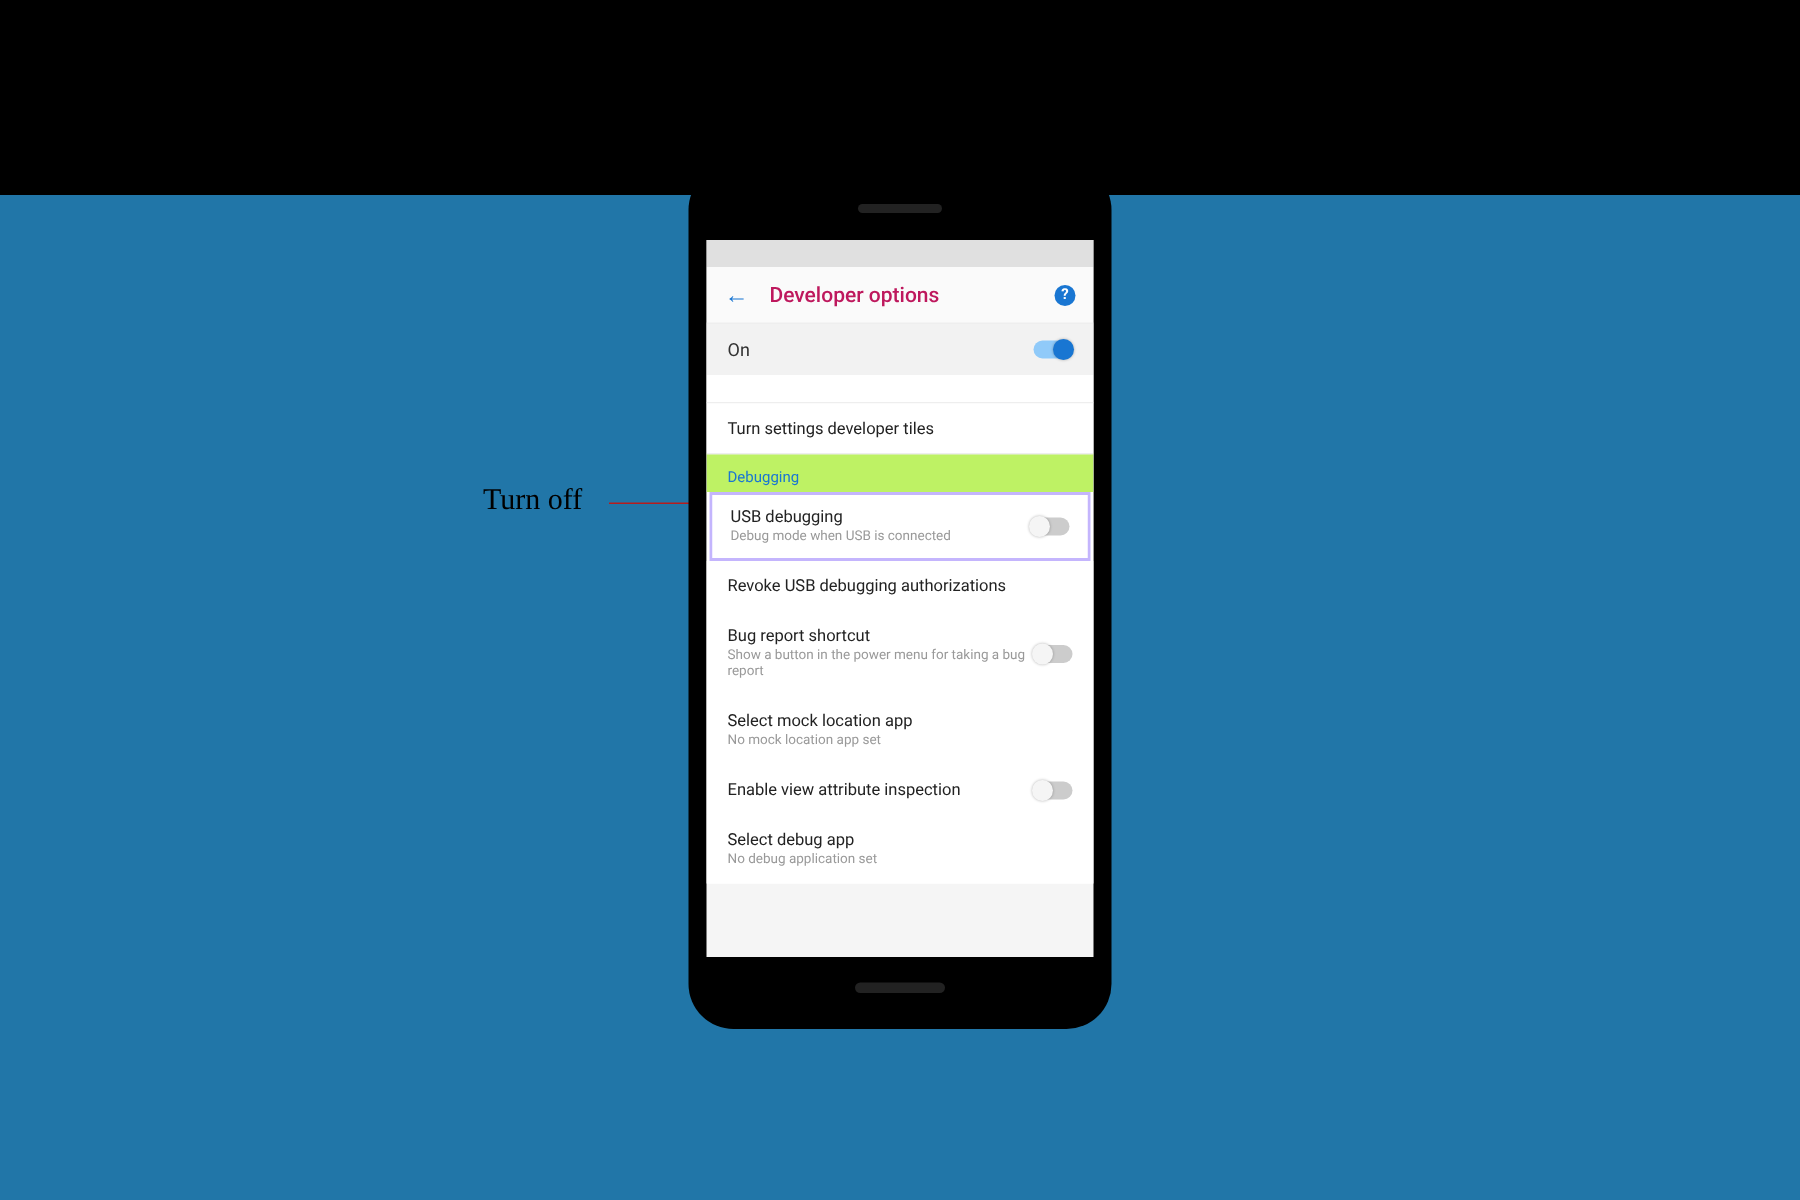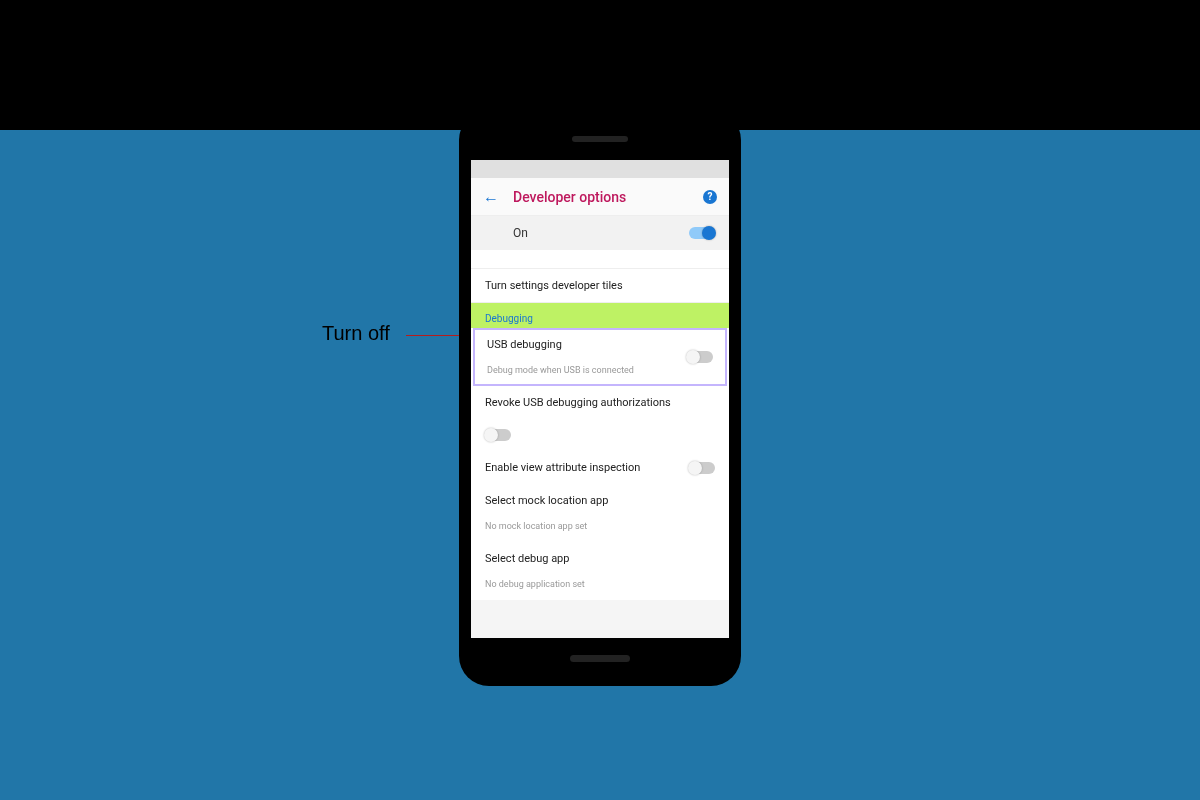--- a/index.html
+++ b/index.html
@@ -87,39 +87,38 @@
   .master-row {
     display: flex;
     align-items: center;
     padding: 10px 14px;
     background: #f2f2f2;
   }
   .master-row .label {
     font-size: 12px;
     color: #333;
     flex: 1;
-    margin-left: 28px;
   }
   .cutoff-row {
     padding: 0 14px 8px 14px;
     font-size: 9px;
     color: #999;
     border-bottom: 1px solid #eee;
     background:#fff;
     line-height: 10px;
   }
   .row {
     padding: 10px 14px;
     background: #fff;
     display: flex;
     align-items: center;
   }
   .row .text { flex: 1; }
   .row .title { font-size: 11px; color: #222; }
-  .row .sub { font-size: 9px; color: #999; margin-top: 14px; line-height: 11px; }
+  .row .sub { font-size: 9px; color: #999; margin-top: 2px; line-height: 11px; }
   .section-header {
     padding: 10px 14px 4px 14px;
     font-size: 10px;
     color: #1976d2;
     background: #bef264;
     border-top: 1px solid #eee;
   }
   
   
   .toggle {
@@ -148,21 +147,21 @@
     margin: 0 2px;
   }
   
   
   .annotation {
     position: absolute;
     left: 322px;
     top: 322px;
     font-size: 20px;
     color: #000;
-    font-family: Liberation Sans, sans-serif;
+    font-family: Liberation Serif, serif;
   }
   .annotation-line {
     position: absolute;
     left: 406px;
     top: 335px;
     width: 70px;
     height: 1px;
     background: #b71c1c;
   }
 </style>
@@ -219,39 +218,43 @@
           </div>
         </div>
 
         <div class="row">
           <div class="text">
             <div class="title">Revoke USB debugging authorizations</div>
           </div>
         </div>
 
         <div class="row">
+          <div class="text">
+            <div class="title">Bug report shortcut</div>
+            <div class="sub">Show a button in the power menu for taking a bug report</div>
+          </div>
           <span class="toggle off">
               <span class="knob"></span>
             </span>
         </div>
 
         <div class="row">
           <div class="text">
+            <div class="title">Select mock location app</div>
+            <div class="sub">No mock location app set</div>
+          </div>
+        </div>
+
+        <div class="row">
+          <div class="text">
             <div class="title">Enable view attribute inspection</div>
           </div>
           <span class="toggle off">
               <span class="knob"></span>
             </span>
-        </div>
-
-        <div class="row">
-          <div class="text">
-            <div class="title">Select mock location app</div>
-            <div class="sub">No mock location app set</div>
-          </div>
         </div>
 
         <div class="row">
           <div class="text">
             <div class="title">Select debug app</div>
             <div class="sub">No debug application set</div>
           </div>
         </div>
 
       </div>

